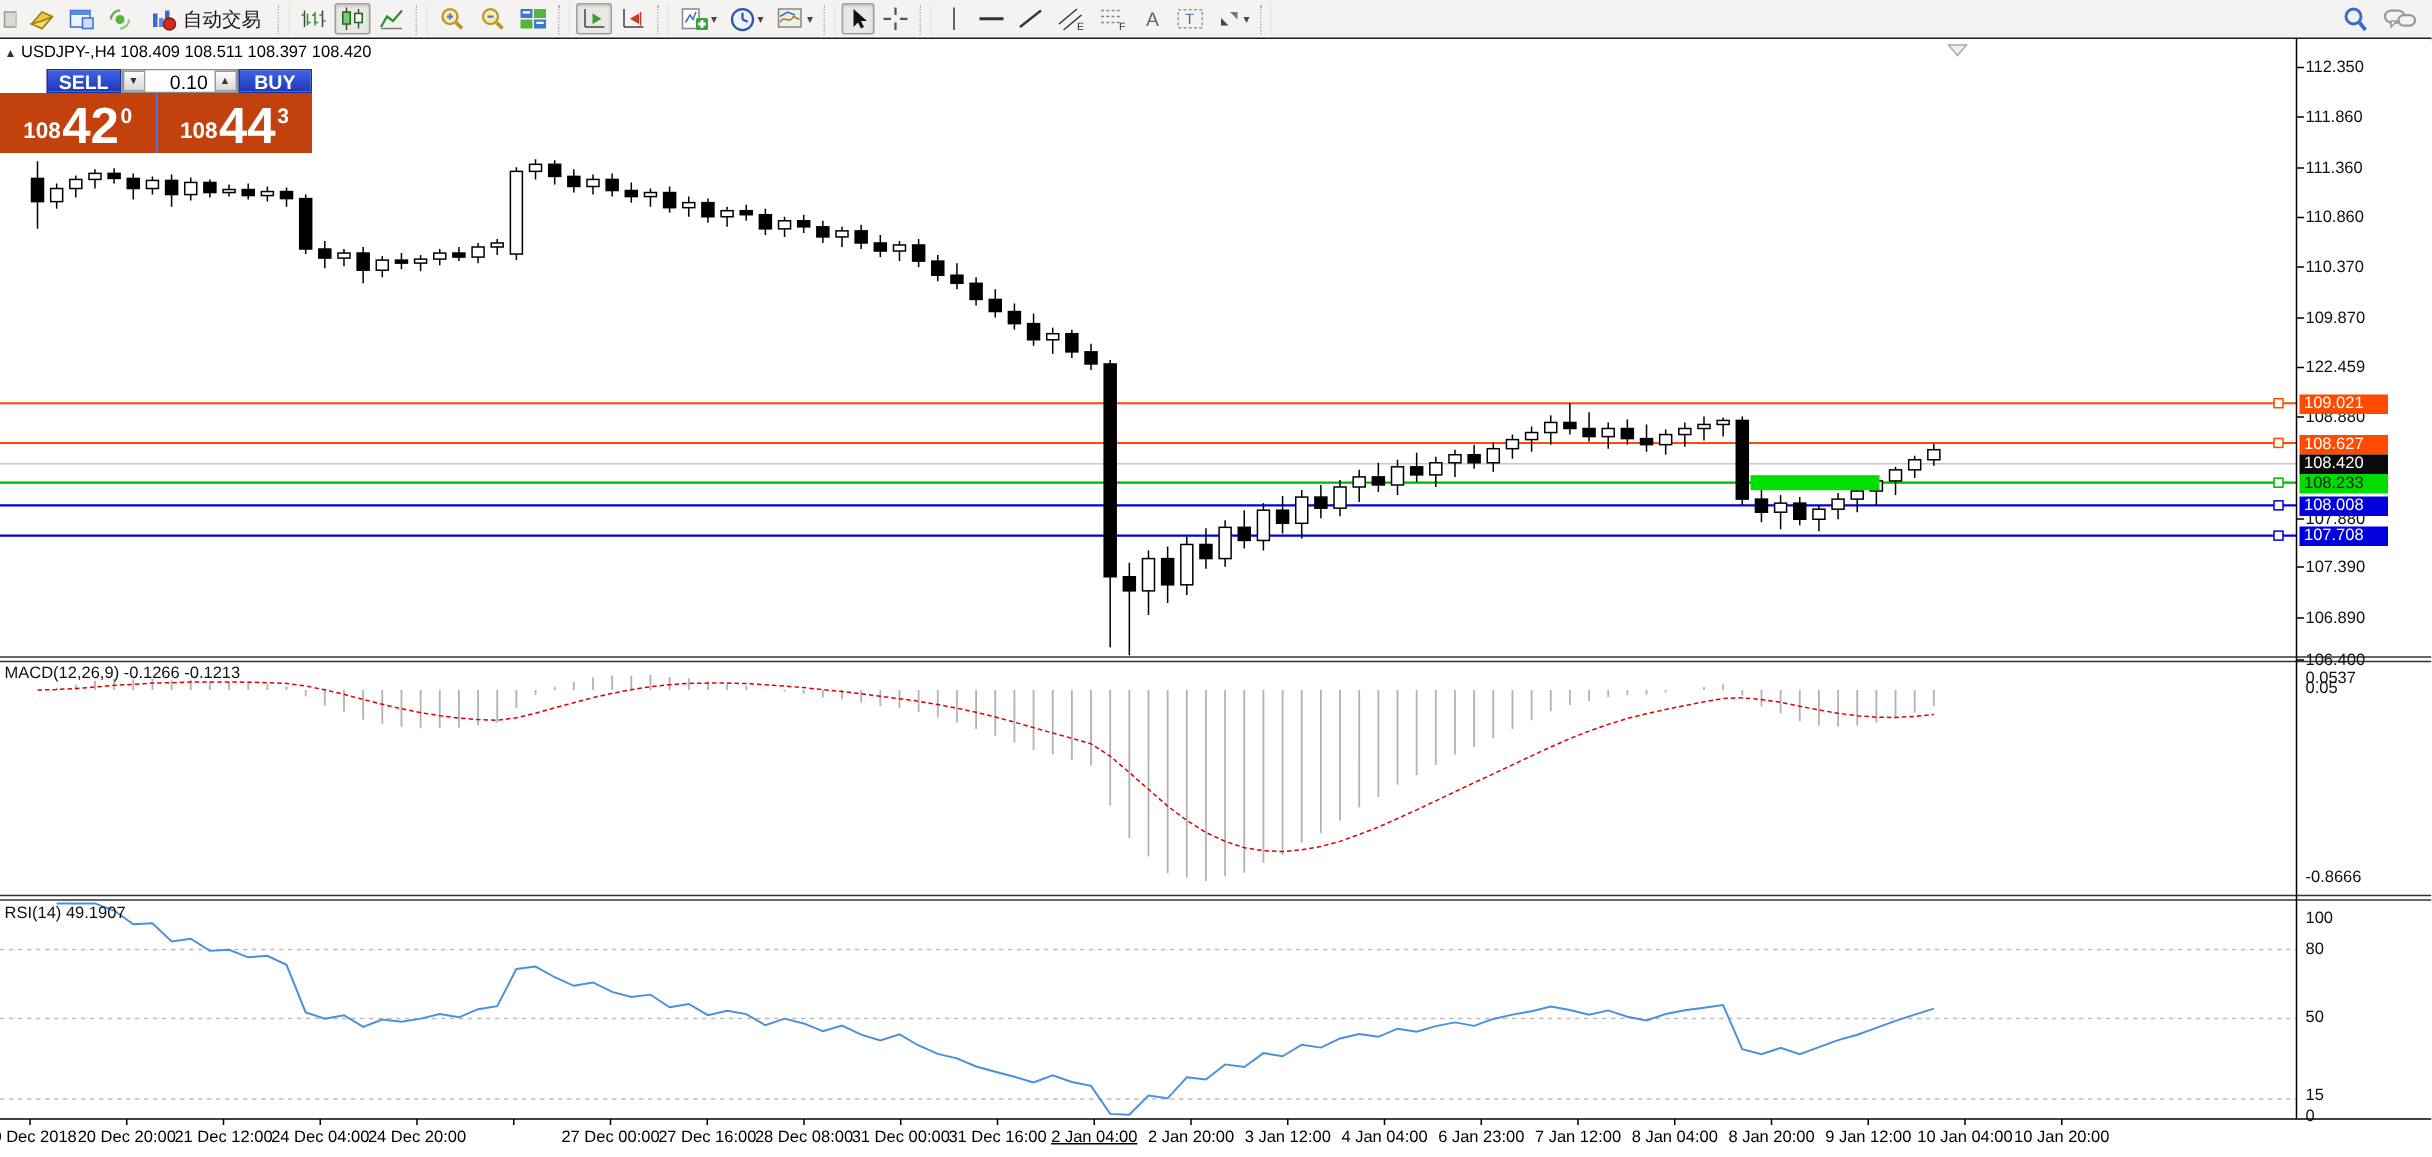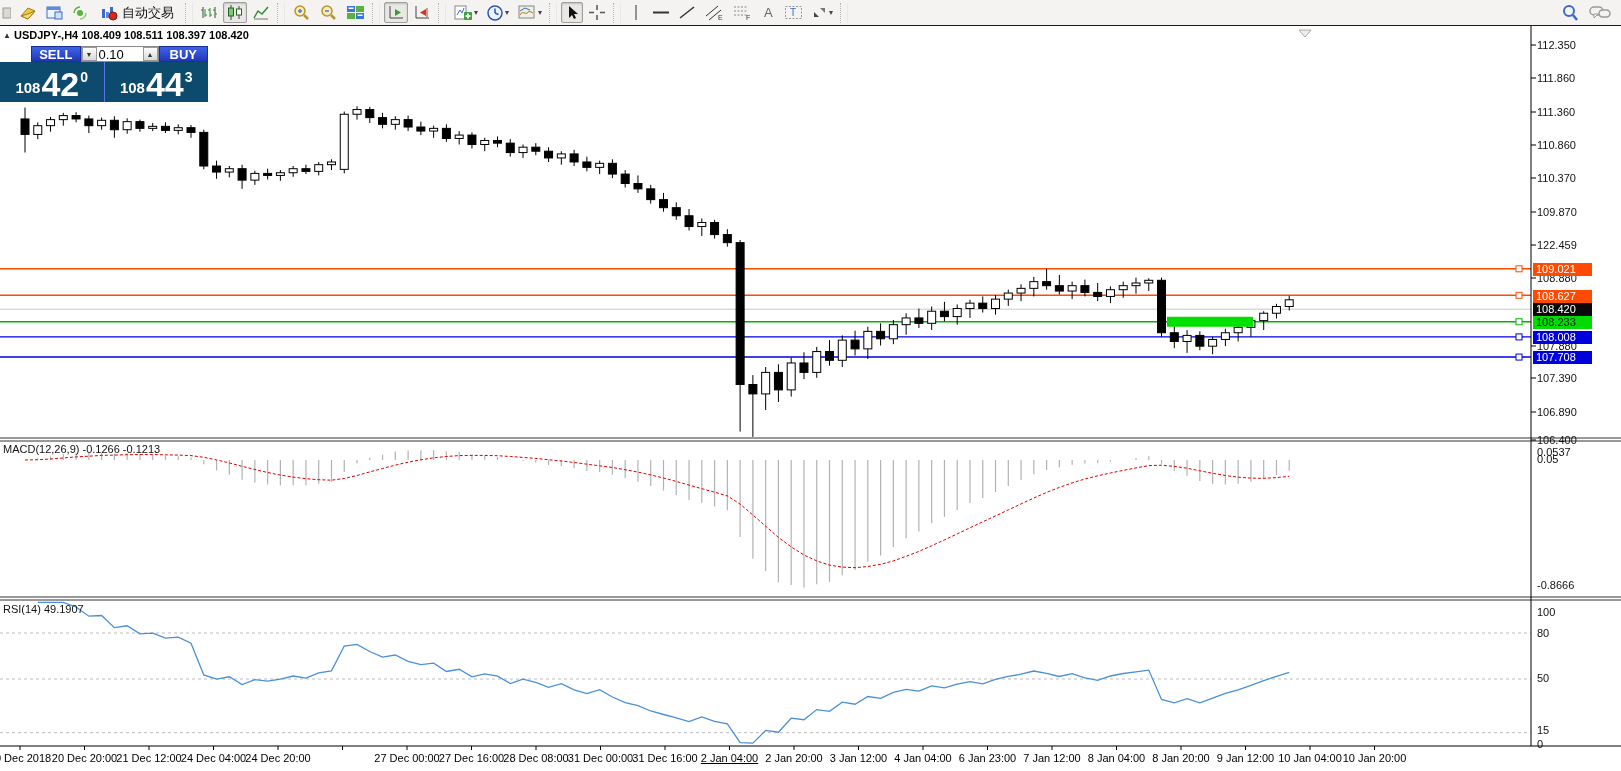--- a/index.html
+++ b/index.html
@@ -16,37 +16,37 @@
     border:1px solid transparent;border-radius:2px;}
   .tf-btn.active{background:#eceae6;border:1px solid #999;box-shadow:inset 0 1px 2px rgba(0,0,0,.2);}
   #autotrade{display:flex;align-items:center;gap:4px;font-size:13px;color:#111;padding:0 6px;height:21px;}
   #tb-right{margin-left:auto;display:flex;align-items:center;gap:10px;padding-right:10px;}
   
   #chart-root{position:absolute;left:0;top:26px;width:1621px;height:745px;background:#fff;}
   #chart-svg{position:absolute;left:0;top:0;}
   .axis-label{position:absolute;font-size:11px;color:#111;white-space:nowrap;}
   .tag{position:absolute;left:1533px;height:13px;line-height:13px;font-size:11px;padding:0 4px 0 3px;
     min-width:52px;white-space:nowrap;}
-  #title-line{position:absolute;left:14px;top:3px;font-size:11px;font-weight:bold;color:#000;}
+  #title-line{position:absolute;left:14px;top:3px;font-size:11px;font-weight:normal;color:#000;}
   #title-marker{position:absolute;left:3px;top:5px;font-size:8px;color:#333;}
   .time-label{position:absolute;top:726px;font-size:11px;color:#000;transform:translateX(-50%);white-space:nowrap;}
   #annotation{position:absolute;left:948px;top:282px;font-size:21px;font-weight:bold;color:#00d600;
     white-space:nowrap;letter-spacing:1px;}
   .ind-label{position:absolute;left:3px;font-size:11px;color:#111;}
   
   #ocp{position:absolute;left:0;top:20px;width:208px;height:64px;}
   #ocp-top{display:flex;height:16px;margin-left:31px;}
   .ocp-btn{width:66px;background:linear-gradient(#3d63e8,#2038b8);color:#fff;font-size:13px;font-weight:bold;
     display:flex;align-items:center;justify-content:center;border:1px solid #1a2f9e;box-sizing:border-box;}
   #vol-wrap{flex:1;display:flex;align-items:stretch;background:#fff;border:1px solid #8a8a8a;box-sizing:border-box;}
   .vol-arrow{width:15px;background:linear-gradient(#fdfdfd,#d8d8d8);border:1px solid #9a9a9a;font-size:7px;
     display:flex;align-items:center;justify-content:center;color:#333;box-sizing:border-box;}
-  #vol-input{flex:1;border:none;outline:none;font-size:13px;text-align:left;padding-right:4px;width:40px;
+  #vol-input{flex:1;border:none;outline:none;font-size:13px;text-align:right;padding-right:4px;width:40px;
     font-family:"Liberation Sans",sans-serif;}
-  #ocp-prices{display:flex;height:40px;background:#0c4a6e;}
+  #ocp-prices{display:flex;height:40px;background:#c2410c;}
   .price-half{flex:1;color:#fff;display:flex;align-items:flex-end;justify-content:center;padding-bottom:3px;}
   .price-half.sell{border-right:1px solid #5b74e8;}
   .p-small{font-size:15px;font-weight:bold;margin-bottom:3px;}
   .p-big{font-size:34px;font-weight:bold;line-height:30px;margin:0 1px;}
   .p-sup{font-size:14px;font-weight:bold;margin-bottom:14px;}
   .ico{display:block;}
 </style>
 </head>
 <body>
 

